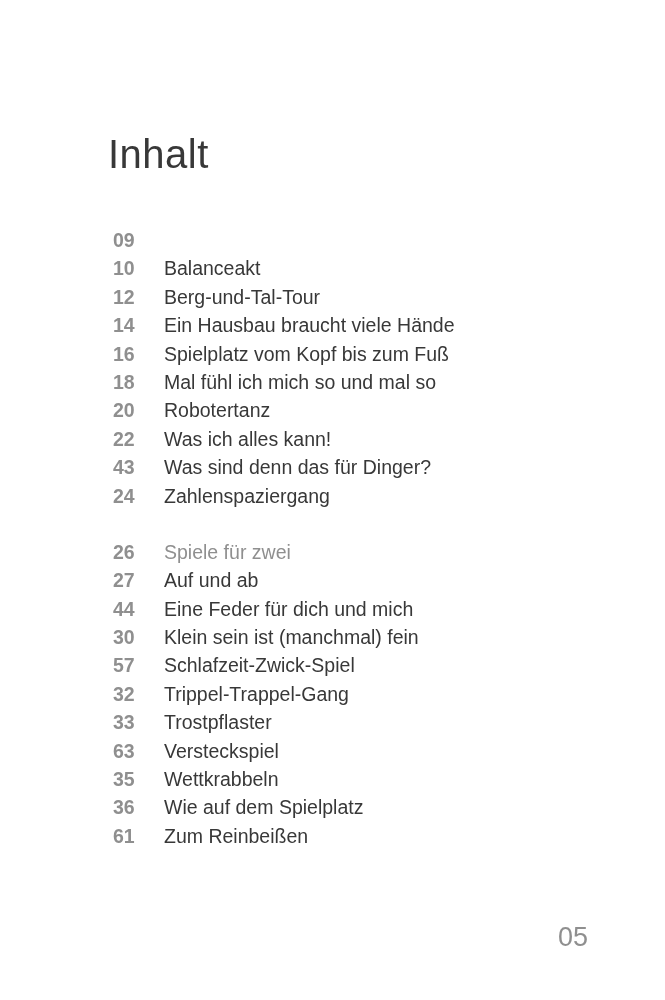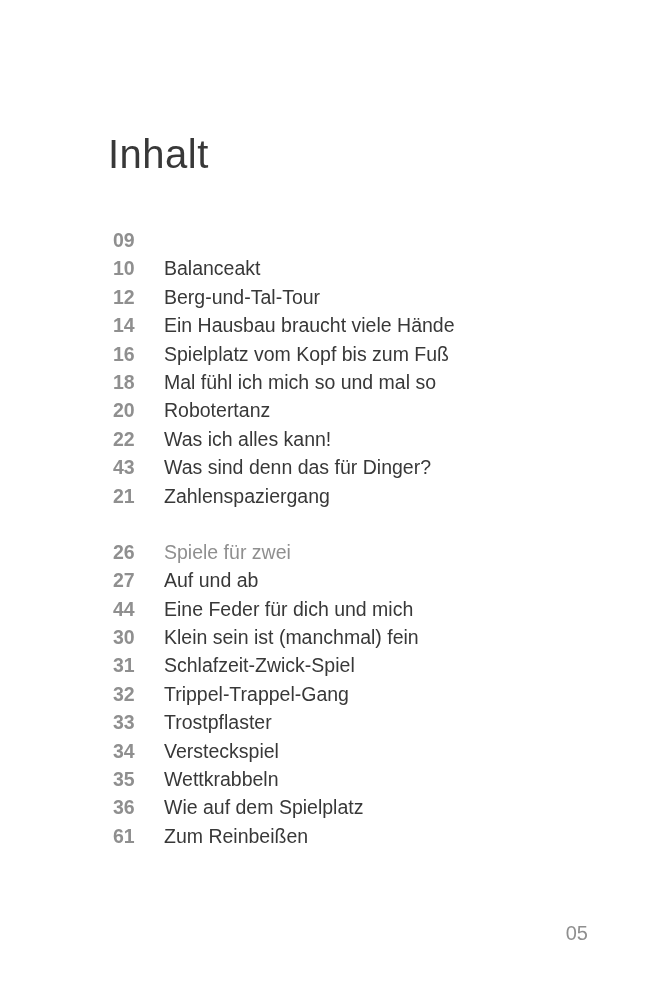--- a/index.html
+++ b/index.html
@@ -52,21 +52,21 @@
     font-weight: 500;
     white-space: nowrap;
   }
   .toc-row.section-header .label {
     color: var(--gray, #8f8f8f);
   }
   .page-number {
     position: absolute;
     right: 77px;
     top: 922px;
-    font-size: 20px;
+    font-size: 27px;
     font-weight: 500;
     color: var(--gray, #8f8f8f);
   }
 </style>
 </head>
 <body style="--bg: #ffffff; --dark: #383838; --gray: #8f8f8f;">
 
 <div class="page">
   <h1 class="page-title">Inhalt</h1>
 
@@ -101,21 +101,21 @@
   </div>
         <div class="toc-row">
     <span class="num">22</span>
     <span class="label">Was ich alles kann!</span>
   </div>
         <div class="toc-row">
     <span class="num">43</span>
     <span class="label">Was sind denn das für Dinger?</span>
   </div>
         <div class="toc-row">
-    <span class="num">21</span>
+    <span class="num">24</span>
     <span class="label">Zahlenspaziergang</span>
   </div>
       </div>
       <div class="toc-group">
         <div class="toc-row section-header">
     <span class="num">26</span>
     <span class="label">Spiele für zwei</span>
   </div>
         <div class="toc-row">
     <span class="num">27</span>
@@ -123,33 +123,33 @@
   </div>
         <div class="toc-row">
     <span class="num">44</span>
     <span class="label">Eine Feder für dich und mich</span>
   </div>
         <div class="toc-row">
     <span class="num">30</span>
     <span class="label">Klein sein ist (manchmal) fein</span>
   </div>
         <div class="toc-row">
-    <span class="num">31</span>
+    <span class="num">57</span>
     <span class="label">Schlafzeit-Zwick-Spiel</span>
   </div>
         <div class="toc-row">
     <span class="num">32</span>
     <span class="label">Trippel-Trappel-Gang</span>
   </div>
         <div class="toc-row">
     <span class="num">33</span>
     <span class="label">Trostpflaster</span>
   </div>
         <div class="toc-row">
-    <span class="num">34</span>
+    <span class="num">63</span>
     <span class="label">Versteckspiel</span>
   </div>
         <div class="toc-row">
     <span class="num">35</span>
     <span class="label">Wettkrabbeln</span>
   </div>
         <div class="toc-row">
     <span class="num">36</span>
     <span class="label">Wie auf dem Spielplatz</span>
   </div>

